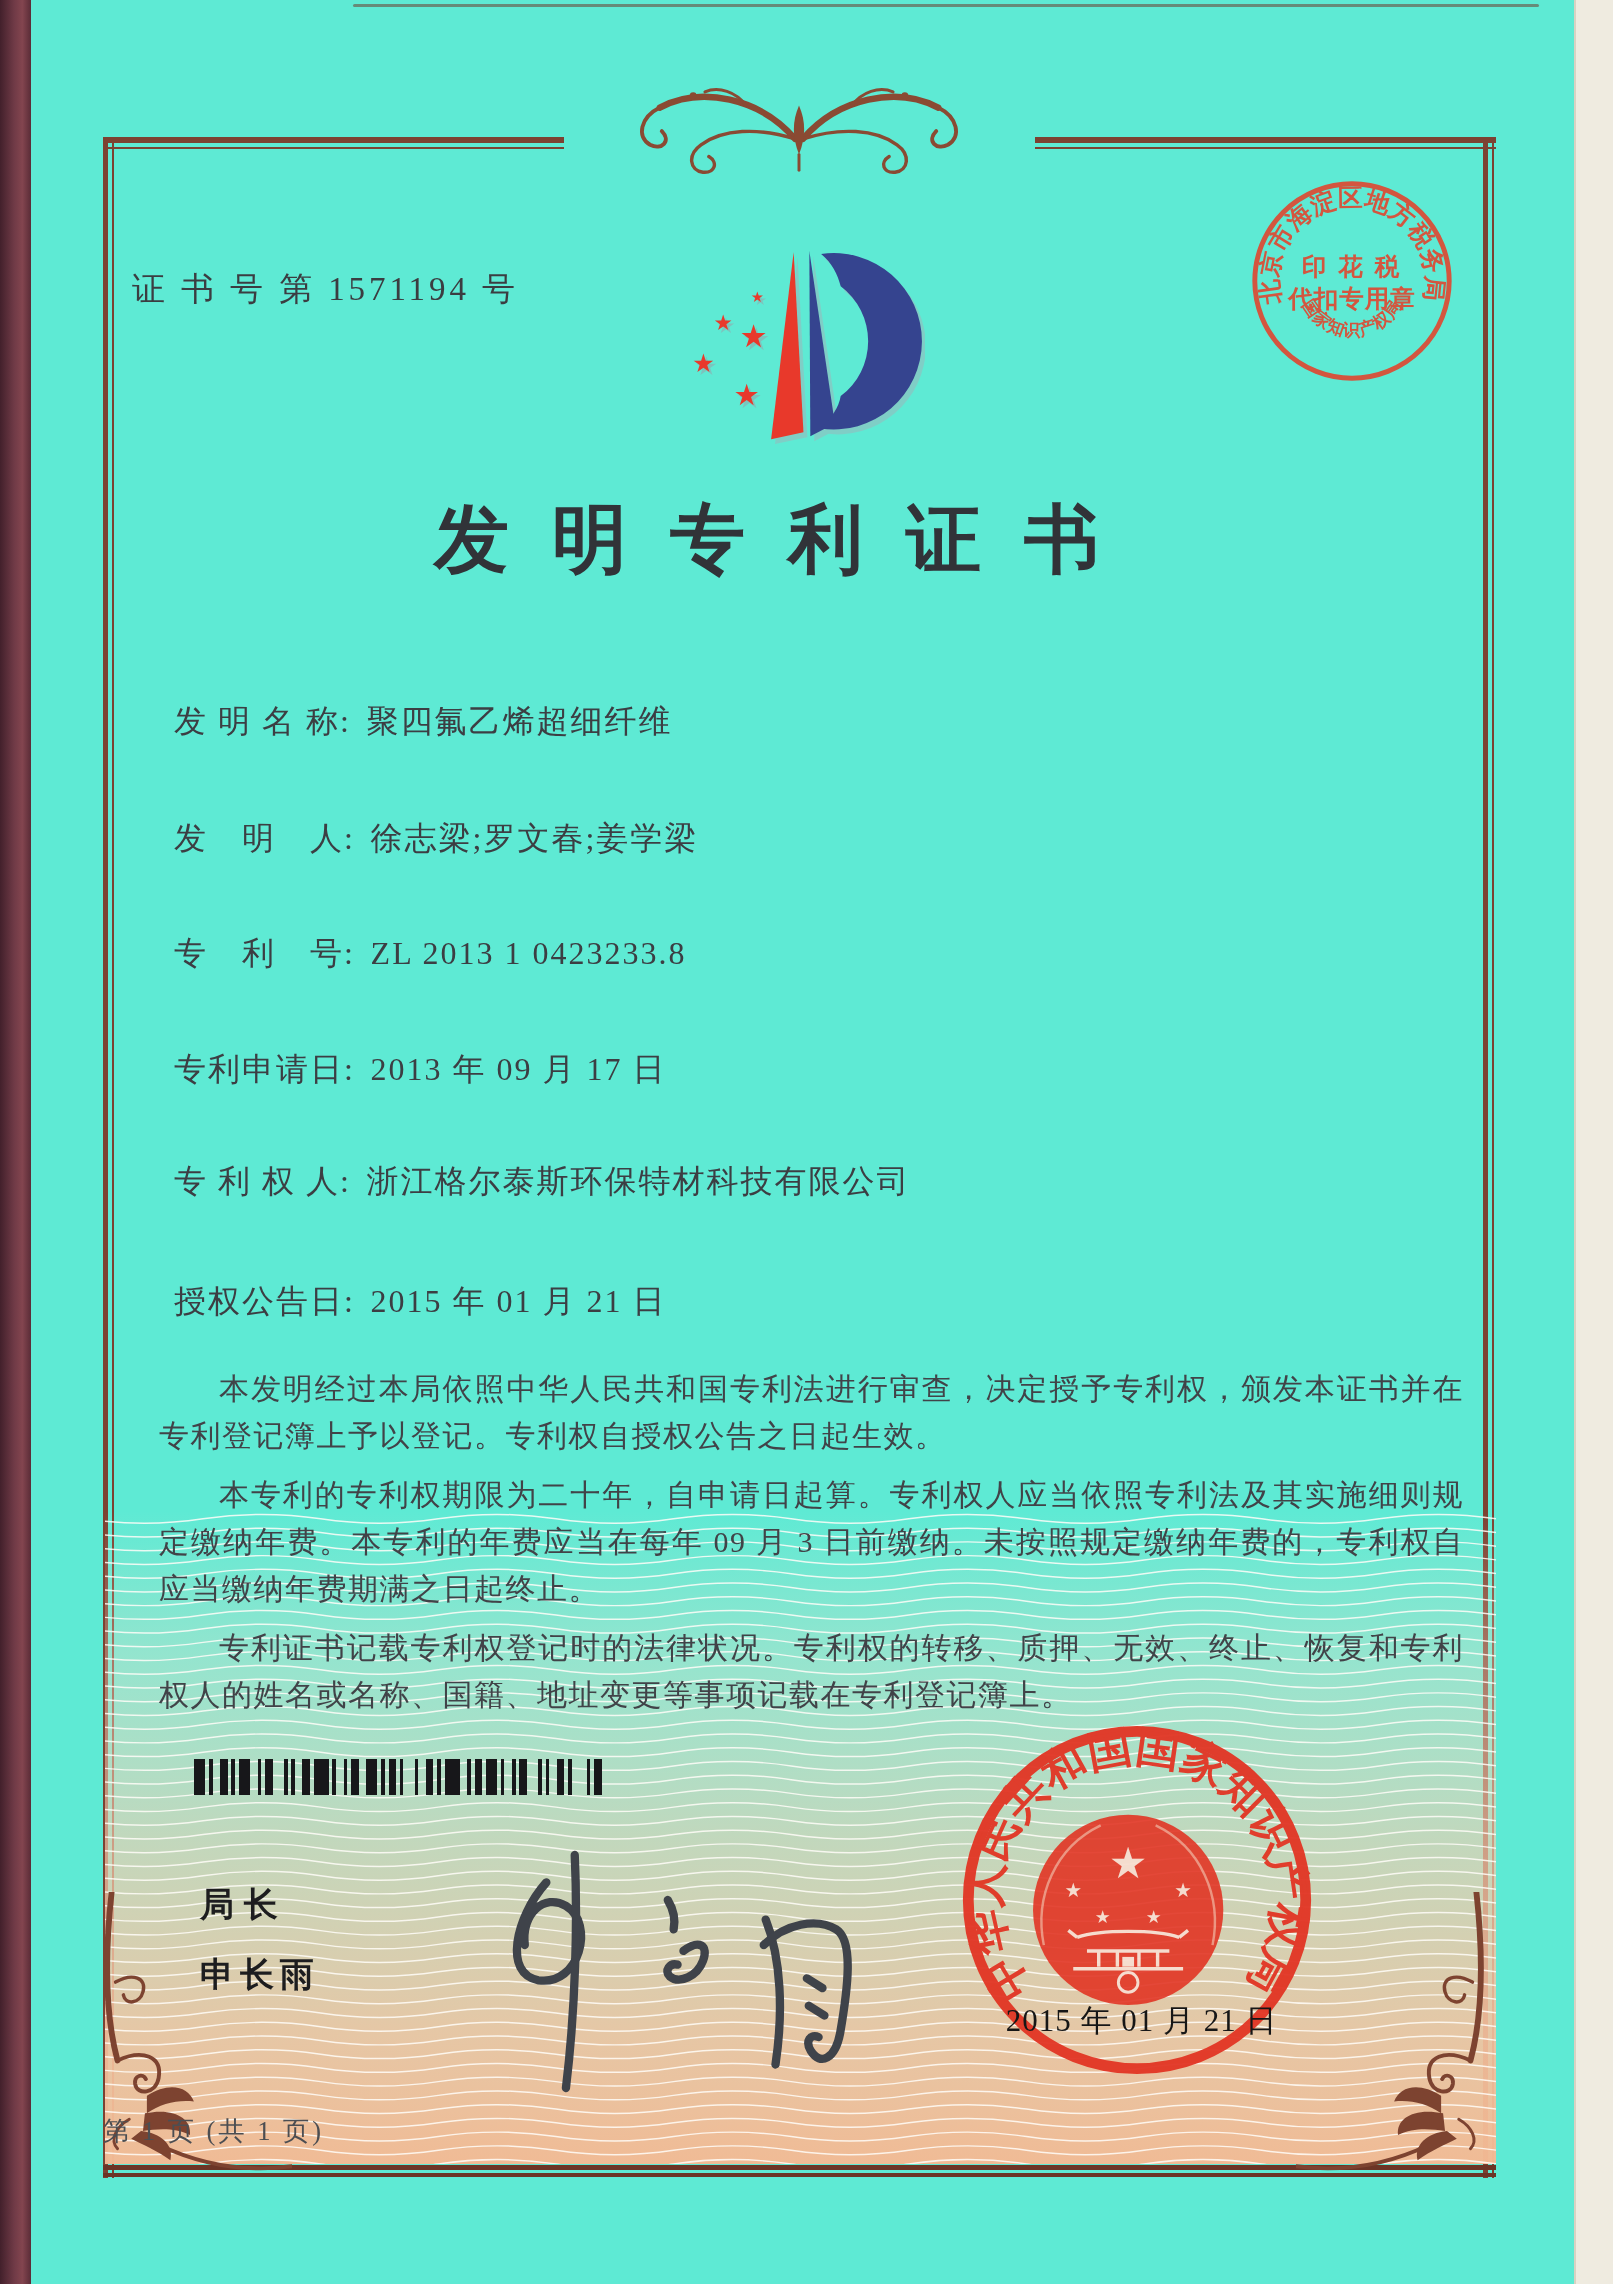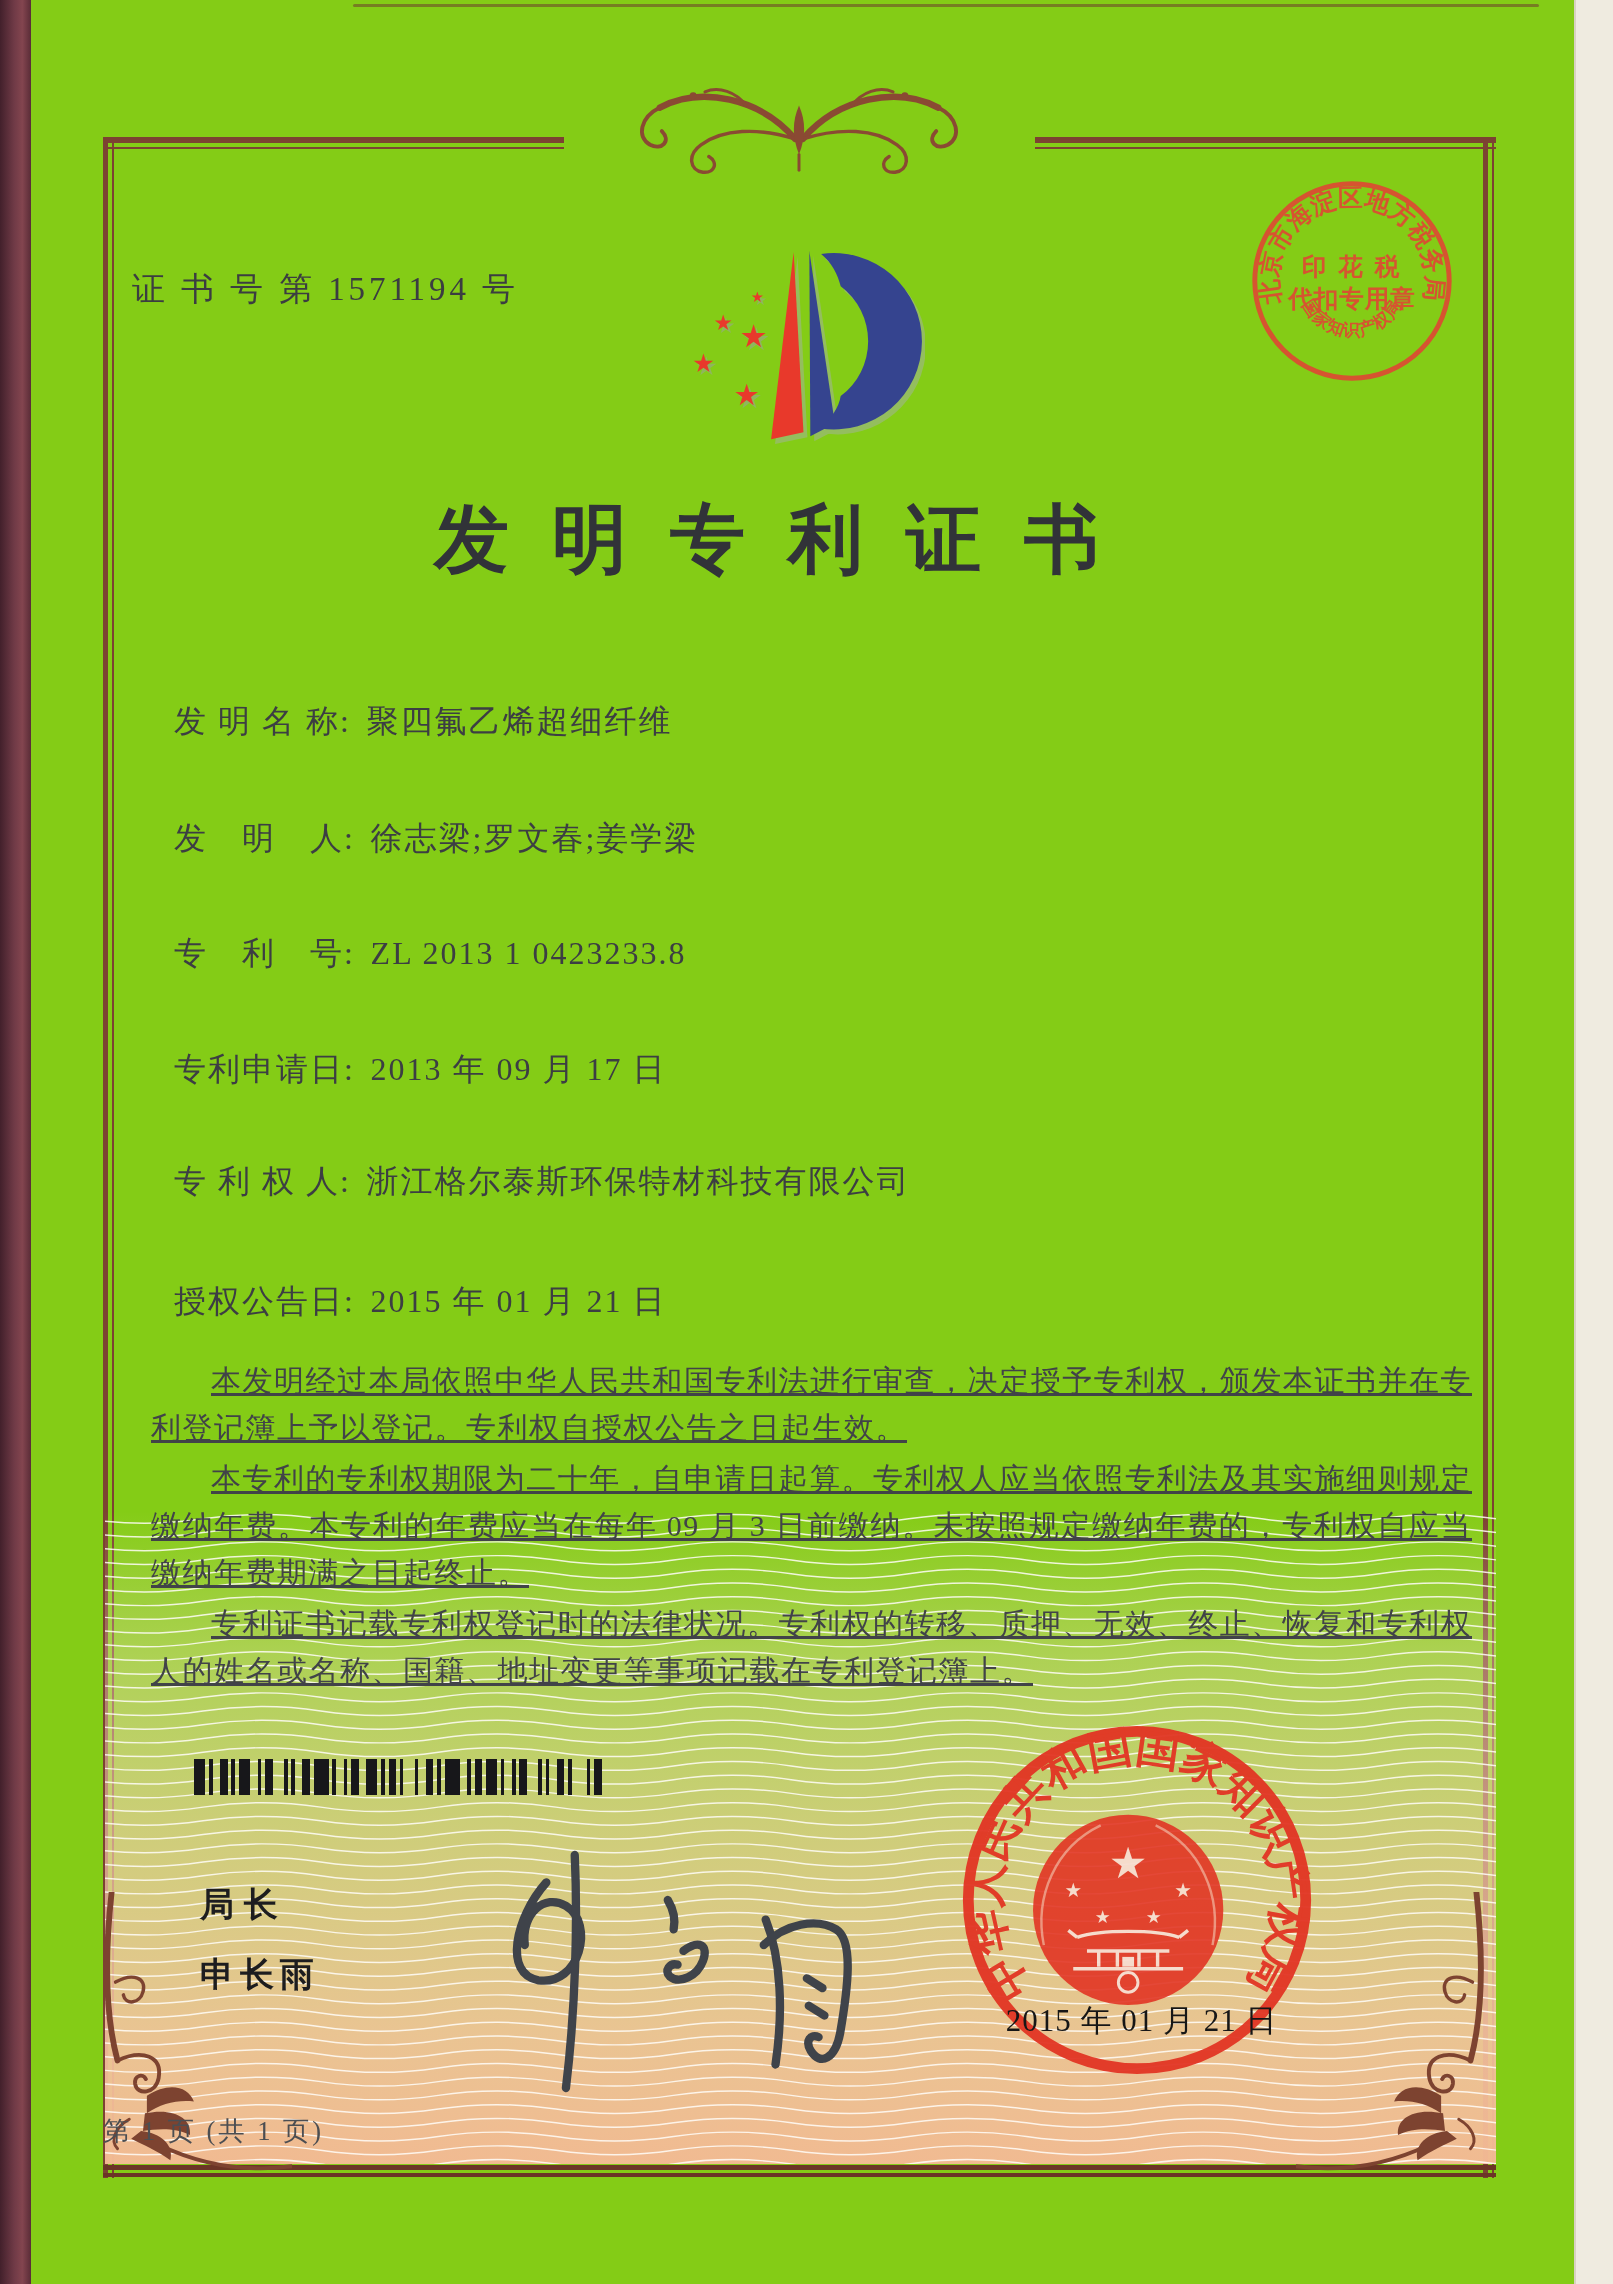--- a/index.html
+++ b/index.html
@@ -1,16 +1,16 @@
 <!DOCTYPE html>
 <html><head>
 <meta charset="utf-8">
 <style>
   html,body{margin:0;padding:0;background:#e8e4da;}
-  .page{position:relative;width:1613px;height:2285px;background:#84cc16;overflow:hidden;
+  .page{position:relative;width:1613px;height:2285px;background:#5eead4;overflow:hidden;
         font-family:"Liberation Serif","DejaVu Serif",serif;}
   .abs{position:absolute;}
 
   
   .binding{left:0;top:0;width:31px;height:2285px;
     background:linear-gradient(to right,#42202b,#6f3a46 45%,#83454f 72%,#5a2c37);}
   .scan-right{left:1574px;top:0;width:39px;height:2285px;background:#efebe0;border-left:2px solid #d9d2c2;}
   .sheet-top-line{left:353px;top:3.9px;width:1186px;height:2.9px;background:rgba(110,60,45,.55);border-radius:2px;}
 
   
@@ -28,21 +28,21 @@
   .title{left:103px;top:490px;width:1284px;text-align:center;font-size:75px;font-weight:600;
          letter-spacing:43px;padding-left:43px;color:#313338;z-index:2;}
 
   .field{font-size:32px;color:#3c3e43;z-index:2;letter-spacing:2px;line-height:41px;white-space:nowrap;}
   .field .v{margin-left:15.7px;}
   .f0{left:174px;top:701px;} .f1{left:174px;top:818px;} .f2{left:174px;top:933px;}
   .f3{left:174px;top:1049px;} .f4{left:174px;top:1161px;} .f5{left:174px;top:1281px;}
 
   .body-text{left:147px;top:1353px;width:1329px;font-size:30px;line-height:47px;color:#414348;
              letter-spacing:1.5px;text-align:justify;z-index:2;}
-  .body-text p{margin:4px;text-indent:2em;text-decoration:underline;}
+  .body-text p{margin:12px;text-indent:2em;}
 
   .director{font-family:"Liberation Sans","DejaVu Sans",sans-serif;font-weight:600;color:#1d1d1f;z-index:3;white-space:nowrap;}
   .dir-title{left:200px;top:1882px;font-size:34px;letter-spacing:9.8px;}
   .dir-name{left:200px;top:1952px;font-size:34px;letter-spacing:5.9px;}
 
   .barcode{left:194px;top:1759px;width:416px;height:36px;font-size:0;white-space:nowrap;z-index:3;}
 
   .seal-date{left:980px;top:2000px;width:323px;text-align:center;font-size:31px;color:#161616;
              letter-spacing:1px;z-index:6;white-space:nowrap;}
   .footer{left:103px;top:2113px;width:1284px;text-align:left;font-size:26.5px;color:#4c4e52;

